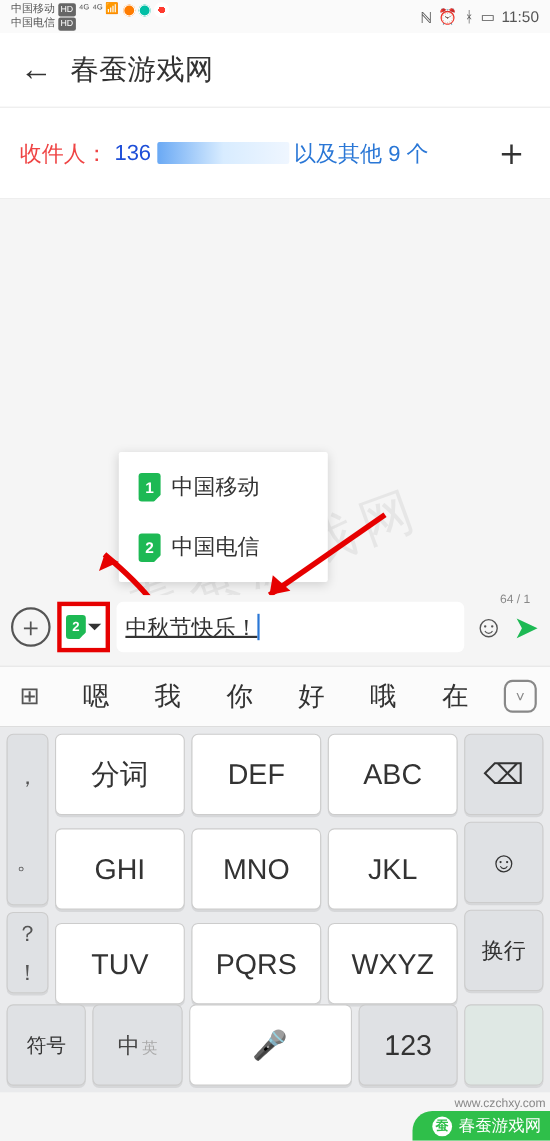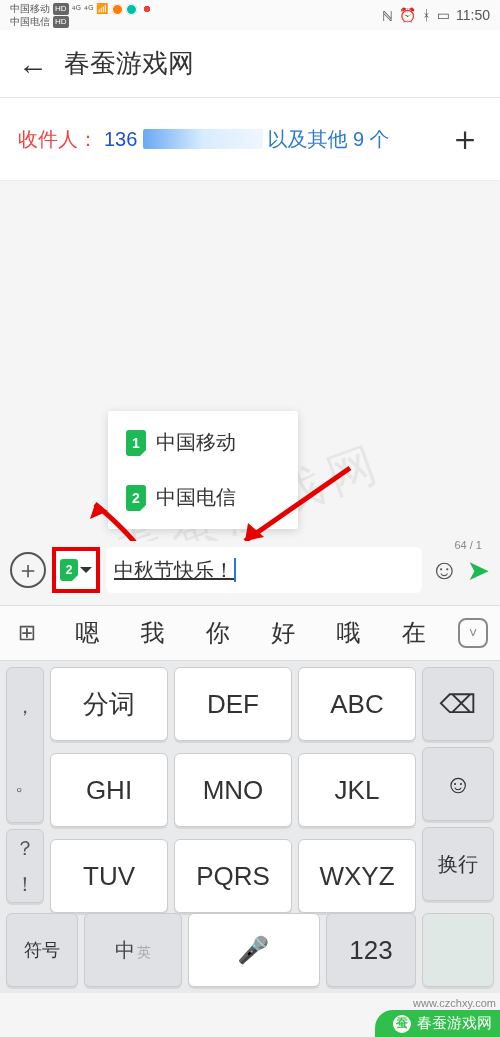--- a/index.html
+++ b/index.html
@@ -330,21 +330,21 @@
           <span>⌫</span>
         </div>
       <div class="key gray">
           <span>☺</span>
         </div>
       <div class="key gray" style="font-size:20px">换行</div>
     </div>
   </div>
   <div class="krow" style="margin-top:0">
     <div class="key gray" style="width:72px;font-size:18px">符号</div>
-    <div class="key gray sub" style="width:98px">
+    <div class="key gray sub" style="width:82px">
       <span><span>中</span><span class="en">英</span></span>
     </div>
     <div class="key" style="flex:1">
         <span>🎤</span>
       </div>
     <div class="key gray" style="width:90px">123</div>
     <div class="key gray" style="width:72px;background:#2fbf4a0d"></div>
   </div>
 </div>
 

